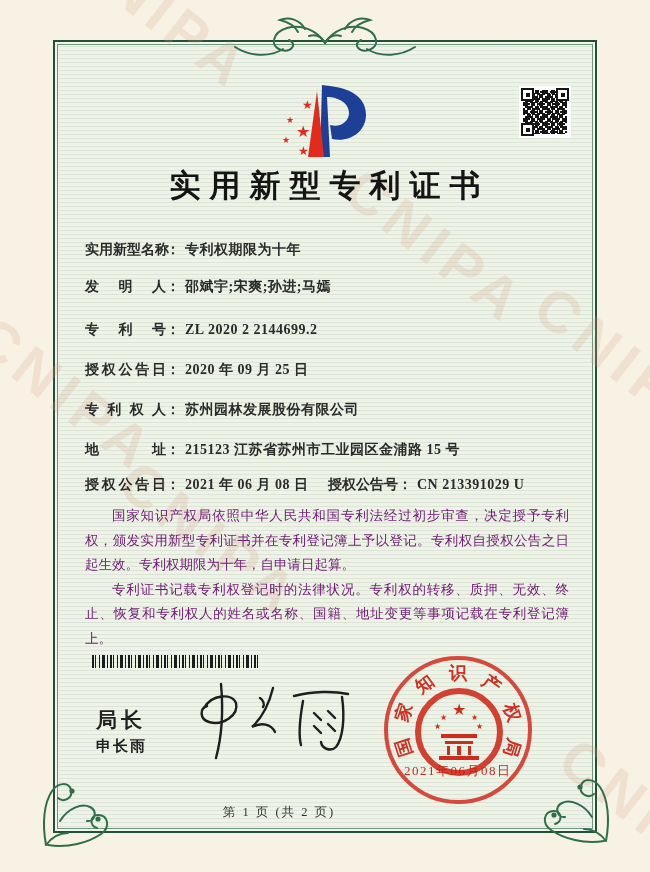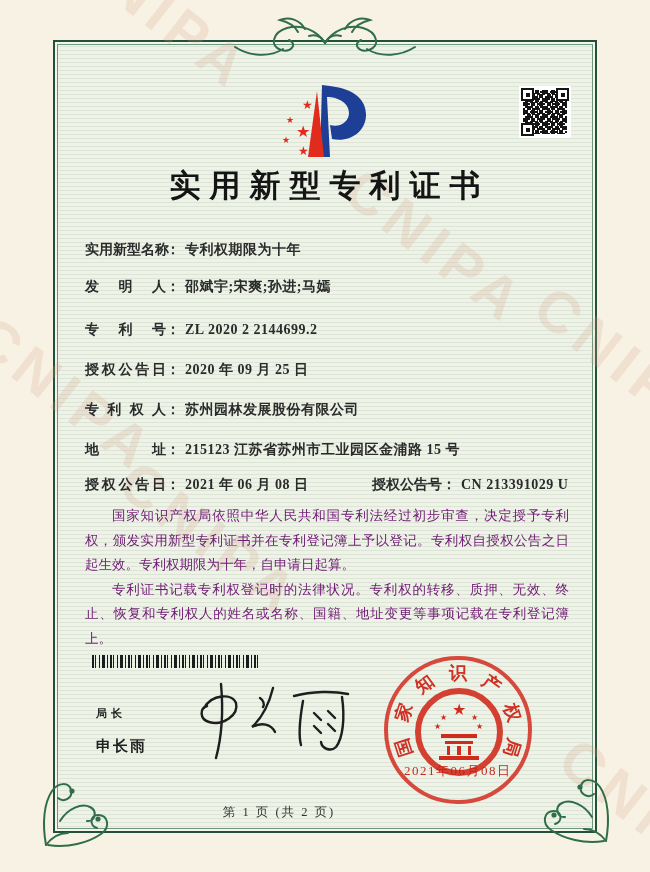--- a/index.html
+++ b/index.html
@@ -34,21 +34,21 @@
   .fvalue{margin-left:5px;font-weight:600;letter-spacing:0.5px;}
   .grant2{position:absolute;left:243px;top:0;white-space:nowrap;}
 
   .paras{left:85px;top:504px;width:484px;font-size:13.5px;line-height:1.82;color:#701a75;
          text-align:justify;}
   .paras p{margin:0;text-indent:2em;font-weight:500;}
 
   .barcode{left:92px;top:655px;width:166px;height:13px;
            background:repeating-linear-gradient(90deg,#1c1c1c 0 2px,transparent 2px 3px,#1c1c1c 3px 4px,transparent 4px 7px,#1c1c1c 7px 8px,transparent 8px 10px,#1c1c1c 10px 13px,transparent 13px 15px,#1c1c1c 15px 16px,transparent 16px 18px);}
 
-  .director-title{left:96px;top:706px;font-size:11px;font-weight:700;letter-spacing:4px;
+  .director-title{left:96px;top:706px;font-size:21px;font-weight:700;letter-spacing:4px;
         font-family:Liberation Sans, sans-serif;color:#222;}
   .director-name{left:96px;top:737px;font-size:15px;font-weight:700;letter-spacing:2px;
         font-family:"Liberation Sans","DejaVu Sans",sans-serif;color:#222;text-align:center;}
 
   .signature{left:190px;top:678px;}
 
   
   .seal{left:384px;top:656px;width:148px;height:148px;border-radius:50%;
         border:4px solid rgba(211,44,30,0.85);z-index:5;}
   .seal-char{position:absolute;left:50%;top:50%;font-size:18px;font-weight:700;color:rgba(205,38,25,0.95);
@@ -157,21 +157,21 @@
   </div>
   <div class="content row" style="top:401px;" data-name="field-row-patentee">
     <span class="flabel" data-name="field-label">专利权人</span><span class="colon" data-name="field-colon">：</span><span class="fvalue" data-name="field-value">苏州园林发展股份有限公司</span>
   </div>
   <div class="content row" style="top:441px;" data-name="field-row-address">
     <span class="flabel" data-name="field-label">地址</span><span class="colon" data-name="field-colon">：</span><span class="fvalue" data-name="field-value">215123 江苏省苏州市工业园区金浦路 15 号</span>
   </div>
   <div class="content row" style="top:476px;" data-name="field-row-grant-date">
     <span class="flabel" data-name="field-label">授权公告日</span><span class="colon" data-name="field-colon">：</span><span class="fvalue" data-name="field-value">2021 年 06 月 08 日</span>
     <span class="grant2" data-name="field-grant-number">
-      <span class="flabel" style="width:70px;margin-left:44px;" data-name="field-label">授权公告号</span><span class="colon" data-name="field-colon">：</span><span class="fvalue" data-name="field-value">CN 213391029 U</span>
+      <span class="flabel" style="width:70px;" data-name="field-label">授权公告号</span><span class="colon" data-name="field-colon">：</span><span class="fvalue" data-name="field-value">CN 213391029 U</span>
     </span>
   </div>
 
   <div class="content paras" data-name="legal-text">
     <p data-name="legal-paragraph-1">国家知识产权局依照中华人民共和国专利法经过初步审查，决定授予专利权，颁发实用新型专利证书并在专利登记簿上予以登记。专利权自授权公告之日起生效。专利权期限为十年，自申请日起算。</p>
     <p data-name="legal-paragraph-2">专利证书记载专利权登记时的法律状况。专利权的转移、质押、无效、终止、恢复和专利权人的姓名或名称、国籍、地址变更等事项记载在专利登记簿上。</p>
   </div>
 
   <div class="content barcode" data-name="barcode"></div>
 

